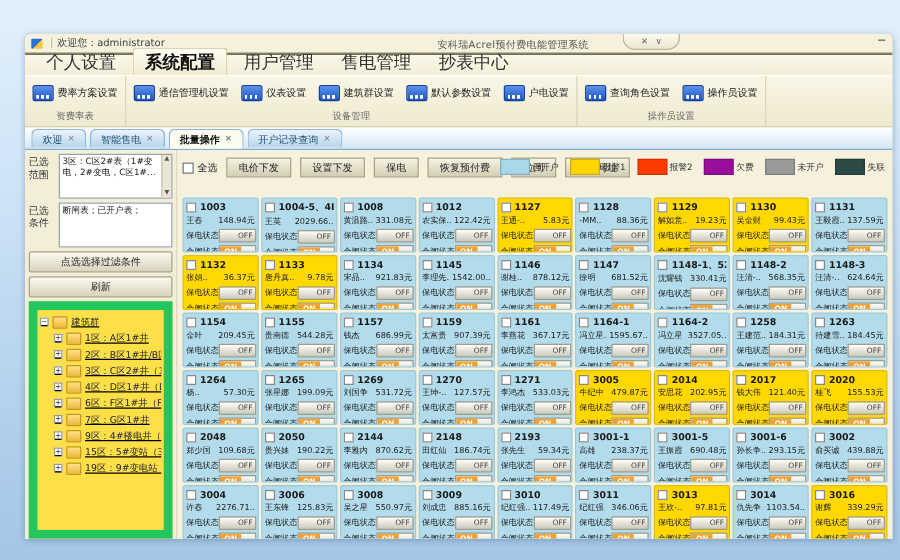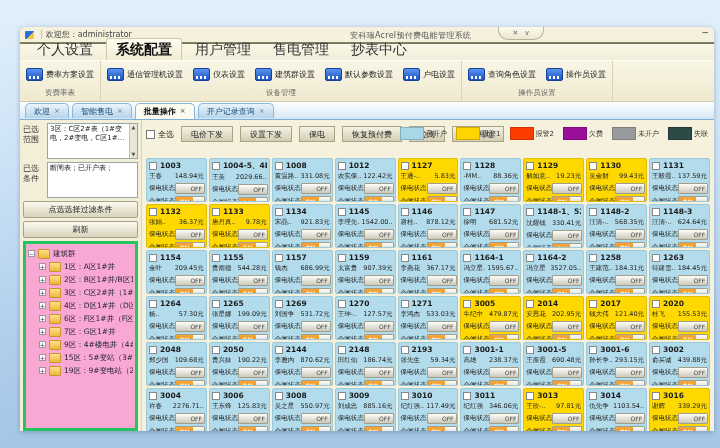--- a/index.html
+++ b/index.html
@@ -45,21 +45,21 @@
   .tab.active{background:#fcfbf0;font-weight:bold;color:#111;height:15px;}
   .tab-close{font-size:7px;color:#778;}
   
   .content{display:flex;height:314px;}
   .sidebar{width:122px;flex:none;box-sizing:border-box;padding:3px;display:flex;flex-direction:column;gap:3px;background:#f2eed8;border-right:1px solid #d9d4b8;}
   .field-row{display:flex;gap:2px;}
   .field-label{width:22px;flex:none;font-size:8px;color:#333;line-height:1.25;padding-top:2px;}
   .field-box{flex:1;background:#fff;border:1px solid #9aa5a8;font-size:7px;line-height:1.35;padding:1px 8px 1px 2px;color:#222;height:32px;overflow:hidden;position:relative;}
   .scrollbar{position:absolute;right:0;top:0;bottom:0;width:7px;background:#e9e6d6;border-left:1px solid #c5c1ab;display:flex;flex-direction:column;justify-content:space-between;align-items:center;font-size:5px;color:#555;}
   .side-btn{height:15px;flex:none;background:linear-gradient(#fcfaf0,#d8d3bc);border:1px solid #a8a387;border-radius:2px;font-size:8px;color:#222;display:flex;align-items:center;justify-content:center;cursor:default;}
-  .tree{flex:1;background:#f9a8d4;border:3px solid #22c55e;padding:3px 2px;overflow:hidden;}
+  .tree{flex:1;background:#fde047;border:7px solid #22c55e;padding:3px 2px;overflow:hidden;text-decoration:underline;}
   .tree-row{display:flex;align-items:center;gap:3px;height:13px;font-size:7.5px;color:#223;white-space:nowrap;overflow:hidden;}
   .tree-row .indent{width:8px;flex:none;}
   .expander{width:7px;height:7px;flex:none;border:1px solid #999;background:#fff;font-size:6px;line-height:5px;text-align:center;color:#333;box-sizing:border-box;}
   .folder{width:10px;height:8px;flex:none;background:linear-gradient(#ffe08a,#edb83c);border:1px solid #c8952a;border-radius:1px;}
   
   .main{flex:1;display:flex;flex-direction:column;padding:2px 4px;position:relative;background:#f5f1dc;overflow:hidden;}
   .main-header{position:relative;height:34px;flex:none;}
   .pager{font-size:8px;display:flex;gap:7px;margin:2px 0 0 62px;align-items:center;color:#222;}
   .pager .prev{color:#e8a23c;}
   .pager .next{color:#2fa3a0;text-decoration:underline;}

